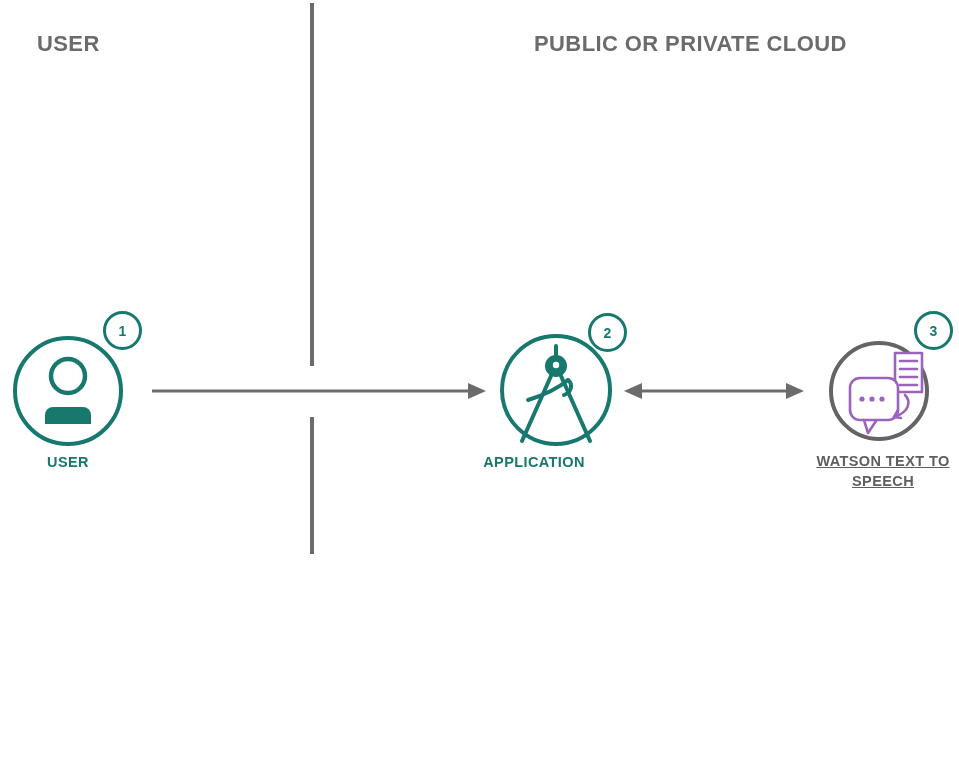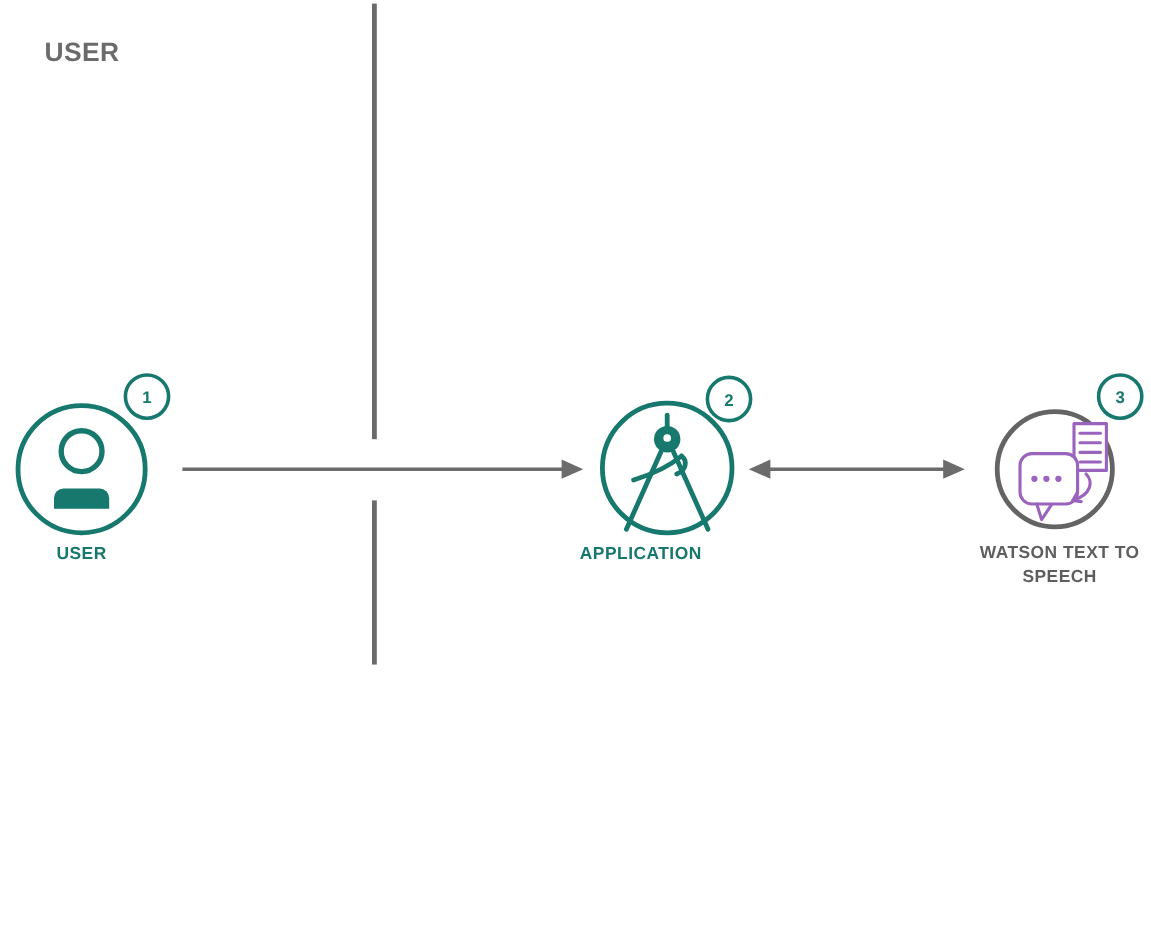--- a/index.html
+++ b/index.html
@@ -63,37 +63,38 @@
   .node-label {
     position: absolute;
     text-align: center;
     font-weight: bold;
     font-size: 14.5px;
     letter-spacing: 0.4px;
     line-height: 19.5px;
   }
   .node-label.user  { left: 8px;   top: 453px; width: 120px; color: var(--teal); }
   .node-label.application { left: 464px; top: 453px; width: 140px; color: var(--teal); }
-  .node-label.watson { left: 813px; top: 452px; width: 140px; color: var(--label-gray); }
+  .node-label.watson { left: 813px; top: 452px; width: 140px; color: var(--label-gray); text-decoration: underline; }
 
   .arrow { position: absolute; display: block; }
   .arrow line { stroke: var(--line-gray); stroke-width: 3; }
   .arrow polygon { fill: var(--line-gray); }
   .arrow.a1 { left: 148px; top: 379px; }
   .arrow.a2 { left: 621px; top: 379px; }
 </style>
 </head>
 <body>
 
 <div class="canvas">
 
   <div class="divider seg-top"></div>
   <div class="divider seg-bottom"></div>
 
   <div class="region-header left">USER</div>
+  <div class="region-header right">PUBLIC OR PRIVATE CLOUD</div>
 
   <svg class="arrow a1" width="340" height="24" viewBox="0 0 340 24">
     <line x1="4" y1="12" x2="322" y2="12"></line>
     <polygon points="320,4 320,20 338,12"></polygon>
   </svg>
 
   <svg class="arrow a2" width="186" height="24" viewBox="0 0 186 24">
     <polygon points="21,4 21,20 3,12"></polygon>
     <line x1="17" y1="12" x2="169" y2="12"></line>
     <polygon points="165,4 165,20 183,12"></polygon>

